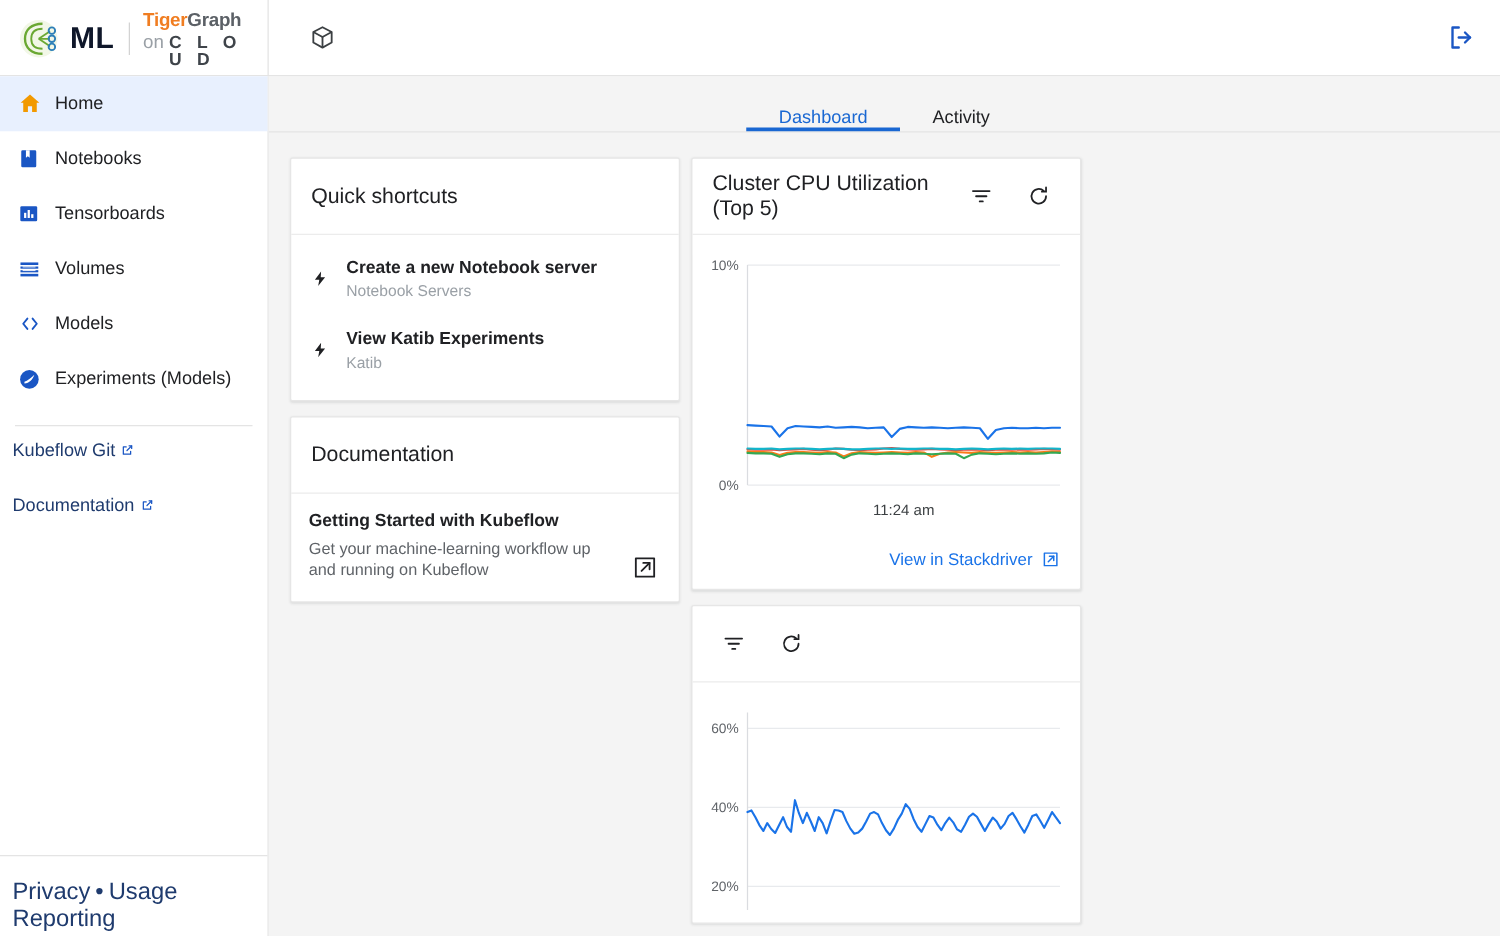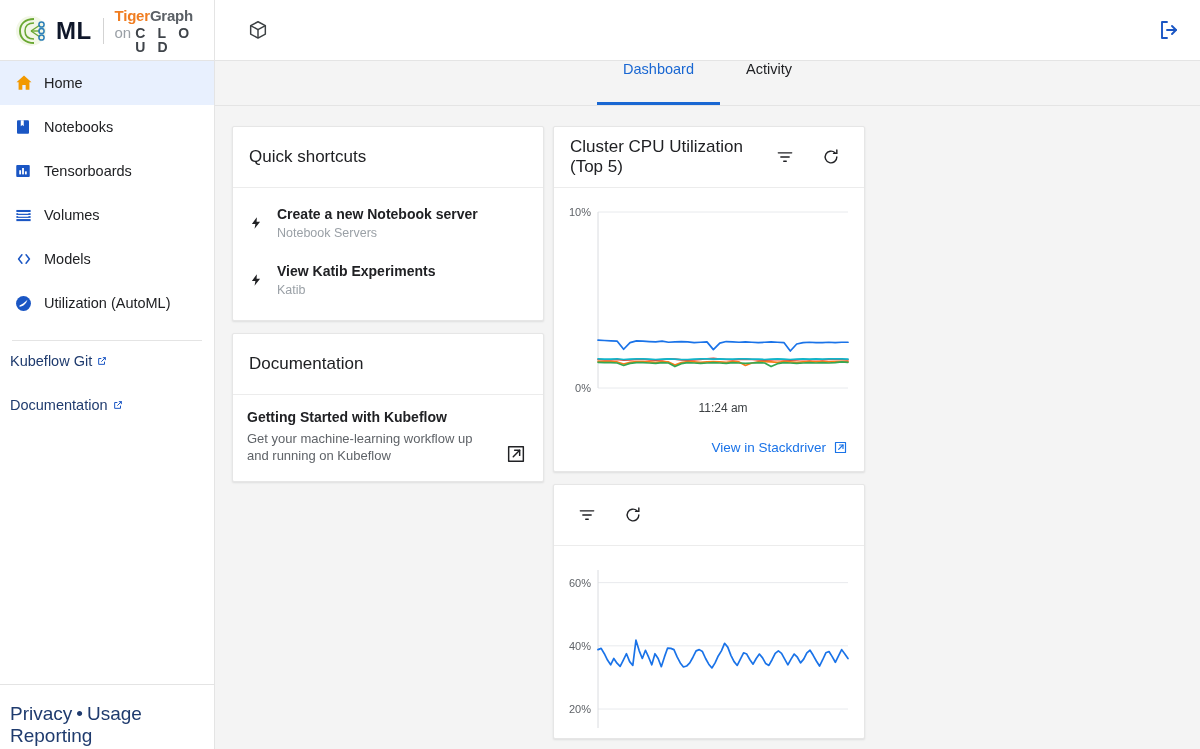--- a/index.html
+++ b/index.html
@@ -46,21 +46,21 @@
   .sb-spacer { flex: 1; }
   .sb-foot { border-top: 1px solid #e4e4e4; padding: 18px 0 0 10px; height: 65px; }
   .sb-foot-row { font-size: 19px; color: #1f3b6e; }
   .sb-foot-row span { cursor: pointer; }
   .sb-dot { color: #1f3b6e; margin: 0 4px; }
   .sb-build { font-size: 12.5px; font-style: italic; color: #3c4043; margin-top: 5px; }
 
   
   .content { flex: 1; display: flex; flex-direction: column; min-width: 0; background: #f4f4f4; }
   .tabs { height: 45px; flex: 0 0 45px; background: #f4f4f4; display: flex; align-items: stretch; justify-content: center; border-bottom: 1px solid #e4e4e4; }
-  .tab { display: flex; align-items: flex-start; padding: 0 26px; font-size: 14.5px; color: #202124; cursor: pointer; border-bottom: 3px solid transparent; }
+  .tab { display: flex; align-items: flex-end; padding: 0 26px; font-size: 14.5px; color: #202124; cursor: pointer; border-bottom: 3px solid transparent; }
   .tab.active { color: #1967d2; border-bottom-color: #1967d2; font-weight: 400; }
 
   .panels { flex: 1; display: flex; gap: 0; padding: 20px 28px 0 17px; min-height: 0; overflow: hidden; }
   .col { display: flex; flex-direction: column; }
   .col-left { width: 312px; flex: 0 0 312px; margin-right: 9px; }
   .col-mid { width: 312px; flex: 0 0 312px; margin-right: 9px; }
   .col-right { width: 312px; flex: 0 0 312px; }
 
   .card { background: #fff; border: 1px solid #e6e6e6; border-radius: 2px; box-shadow: 0 1px 2px rgba(60,64,67,.12); margin-bottom: 12px; }
   .card-head { height: 61px; display: flex; align-items: center; justify-content: space-between; padding: 0 16px; border-bottom: 1px solid #ececec; }
@@ -199,21 +199,21 @@
           <span class="nav-label">Models</span>
         </div>
 
         <div class="nav-item">
           <span class="nav-ico">
             <svg width="19" height="19" viewBox="0 0 24 24">
                 <circle cx="12" cy="12" r="9.4" fill="#1a56c4"></circle>
                 <path d="M7 14.5 C10 13.5 14 10 17 7.2 C15.5 12 12 15.5 7 16.2 Z" fill="#ffffff"></path>
               </svg>
           </span>
-          <span class="nav-label">Utilization (AutoML)</span>
+          <span class="nav-label">Experiments (Models)</span>
         </div>
 
       </div>
 
       <div class="nav-sep"></div>
 
       <div class="ext-link">
         <span>Kubeflow Git</span>
         <span class="x-ico">
           <svg width="10" height="10" viewBox="0 0 24 24" fill="none" stroke="#1a56c4" stroke-width="2.4" stroke-linecap="round" stroke-linejoin="round">

